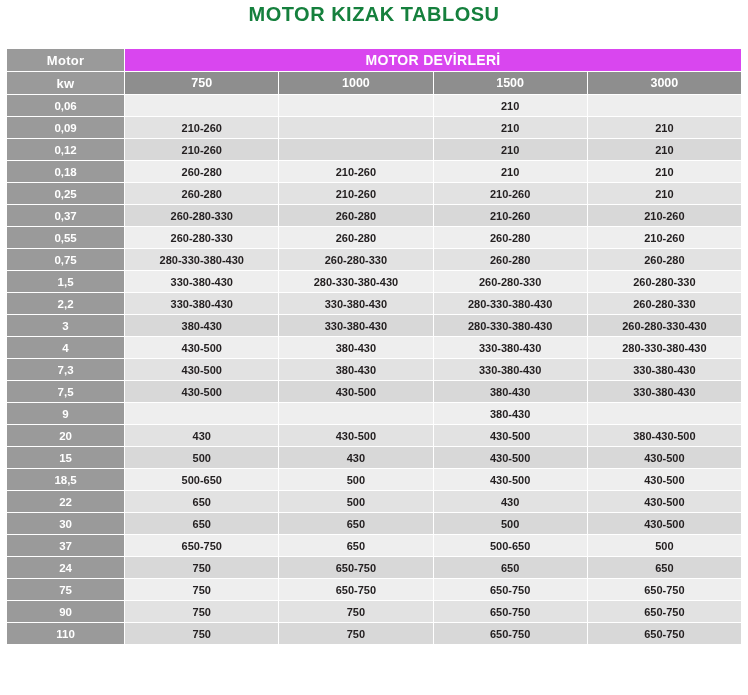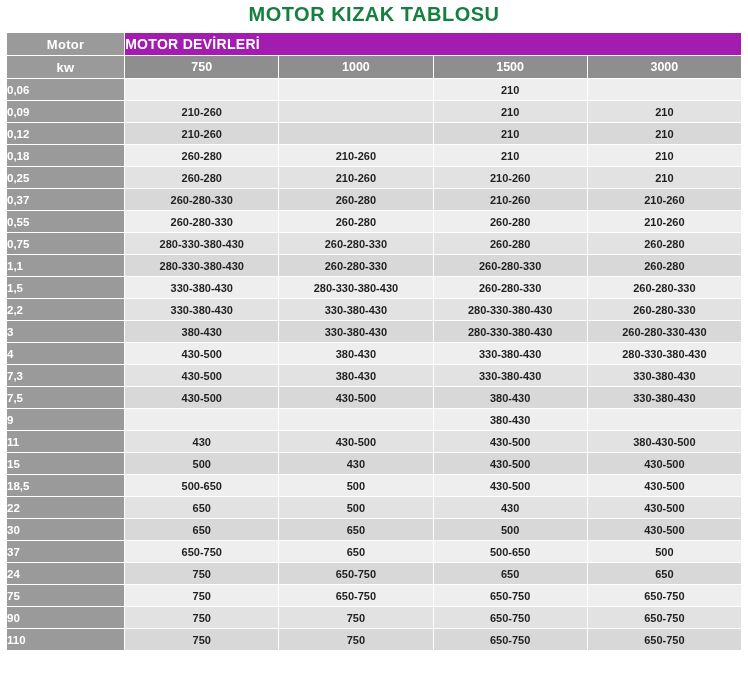--- a/index.html
+++ b/index.html
@@ -25,62 +25,62 @@
     font-size: 20px;
     font-weight: bold;
     letter-spacing: 0.5px;
     color: #15803d;
     padding-top: 3px;
     padding-bottom: 6px;
   }
   table.kizak {
     border-collapse: collapse;
     width: 736px;
-    margin: 0 auto;
+    margin: 16px auto;
     table-layout: fixed;
   }
   table.kizak td, table.kizak th {
     border: 1px solid #ffffff;
     padding: 0;
     margin: 0;
   }
   
   .hdr-motor {
     background: #9a9a9a;
     color: #ffffff;
     font-weight: bold;
     font-size: 13px;
     text-align: center;
     height: 22px;
     letter-spacing: 0.3px;
   }
   .hdr-devir {
-    background: #a21caf;
+    background: #d946ef;
     color: #ffffff;
     font-weight: bold;
     font-size: 14px;
-    text-align: left;
+    text-align: center;
     height: 22px;
     letter-spacing: 0.3px;
   }
   .hdr-sub {
     background: #8e8e8e;
     color: #ffffff;
     font-weight: bold;
     font-size: 12.5px;
     text-align: center;
     height: 21px;
   }
   
   .rowlabel {
     background: #9a9a9a;
     color: #ffffff;
     font-weight: bold;
     font-size: 11.5px;
-    text-align: left;
+    text-align: center;
     height: 21px;
   }
   
   .cell {
     text-align: center;
     font-size: 11px;
     font-weight: bold;
     color: #231f20;
     height: 21px;
     white-space: nowrap;
@@ -170,27 +170,20 @@
           <td class="cell band-a">210-260</td>
         </tr>
         <tr>
           <td class="rowlabel">0,75</td>
           <td class="cell band-b">280-330-380-430</td>
           <td class="cell band-b">260-280-330</td>
           <td class="cell band-b">260-280</td>
           <td class="cell band-b">260-280</td>
         </tr>
         <tr>
-          <td class="rowlabel">1,1</td>
-          <td class="cell band-c">280-330-380-430</td>
-          <td class="cell band-c">260-280-330</td>
-          <td class="cell band-c">260-280-330</td>
-          <td class="cell band-c">260-280</td>
-        </tr>
-        <tr>
           <td class="rowlabel">1,5</td>
           <td class="cell band-a">330-380-430</td>
           <td class="cell band-a">280-330-380-430</td>
           <td class="cell band-a">260-280-330</td>
           <td class="cell band-a">260-280-330</td>
         </tr>
         <tr>
           <td class="rowlabel">2,2</td>
           <td class="cell band-b">330-380-430</td>
           <td class="cell band-b">330-380-430</td>
@@ -226,21 +219,21 @@
           <td class="cell band-c">330-380-430</td>
         </tr>
         <tr>
           <td class="rowlabel">9</td>
           <td class="cell band-a"></td>
           <td class="cell band-a"></td>
           <td class="cell band-a">380-430</td>
           <td class="cell band-a"></td>
         </tr>
         <tr>
-          <td class="rowlabel">11</td>
+          <td class="rowlabel">20</td>
           <td class="cell band-b">430</td>
           <td class="cell band-b">430-500</td>
           <td class="cell band-b">430-500</td>
           <td class="cell band-b">380-430-500</td>
         </tr>
         <tr>
           <td class="rowlabel">15</td>
           <td class="cell band-c">500</td>
           <td class="cell band-c">430</td>
           <td class="cell band-c">430-500</td>

